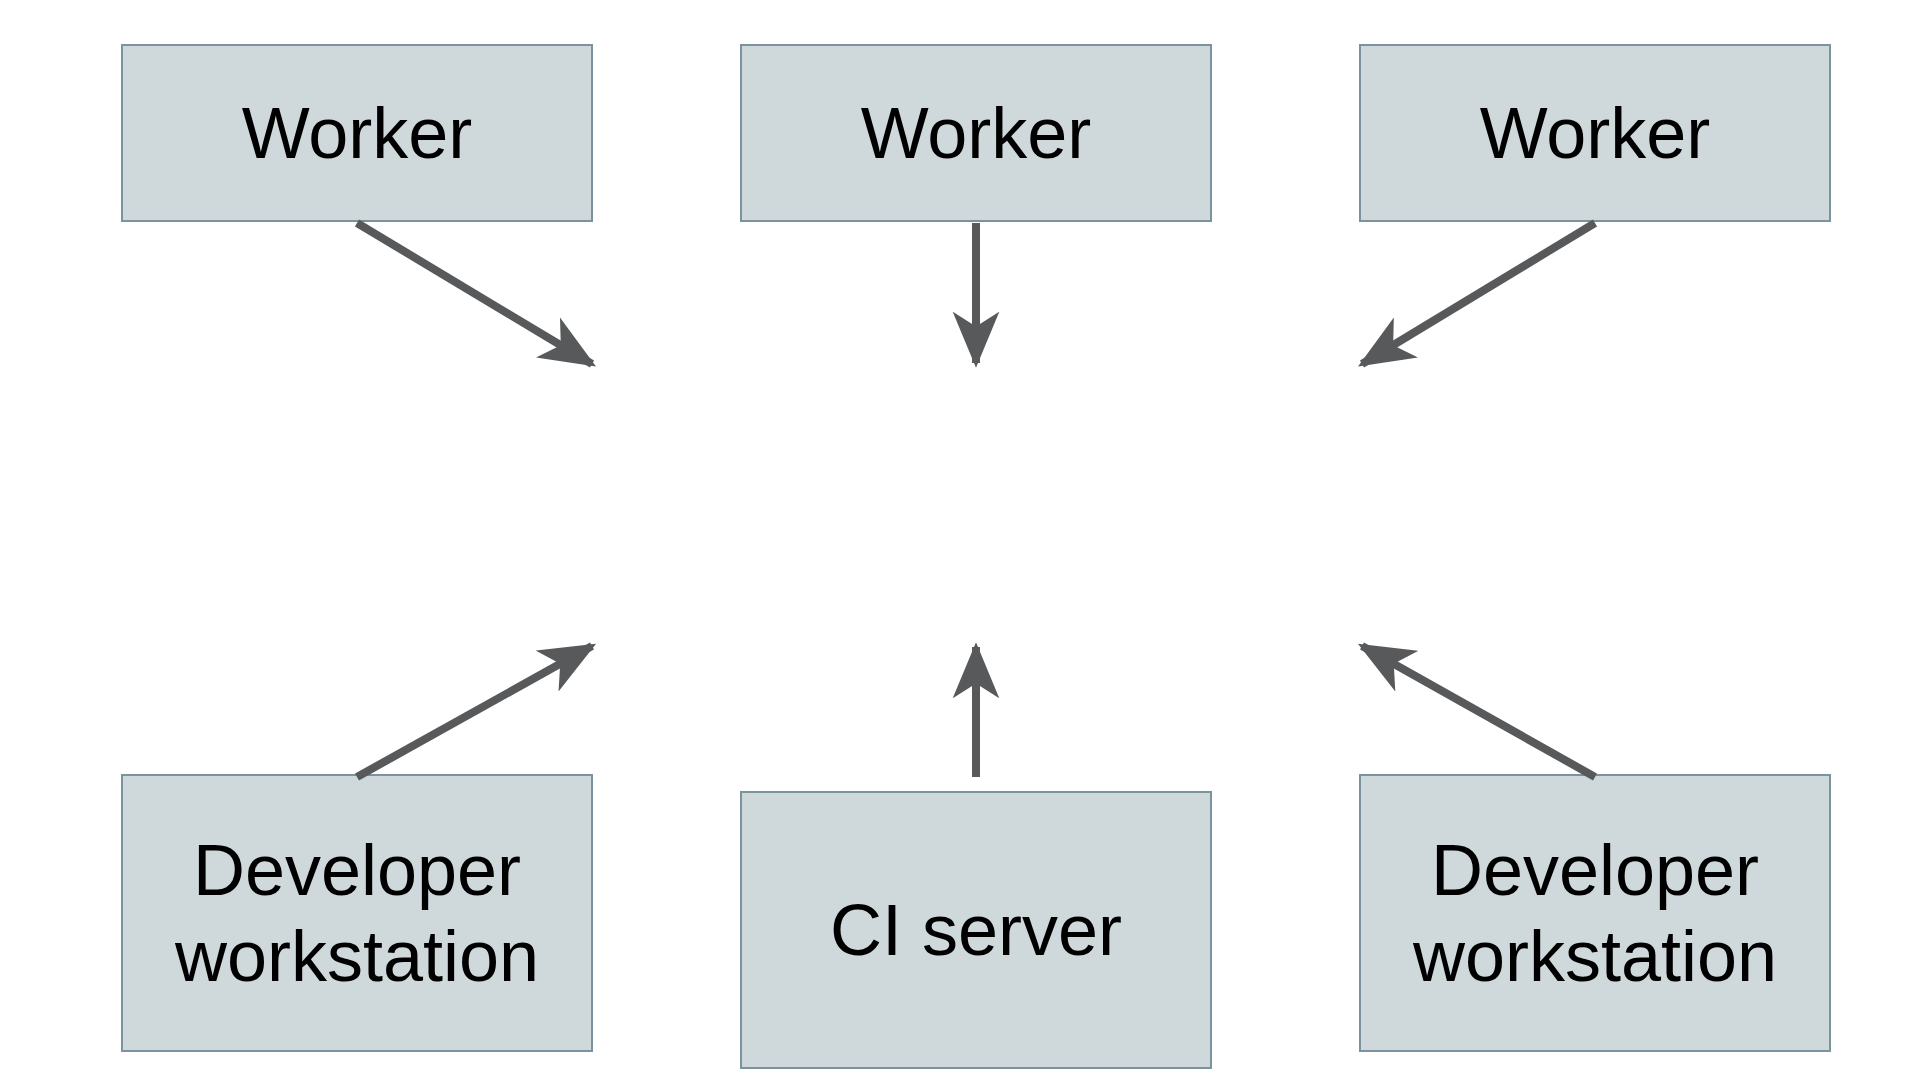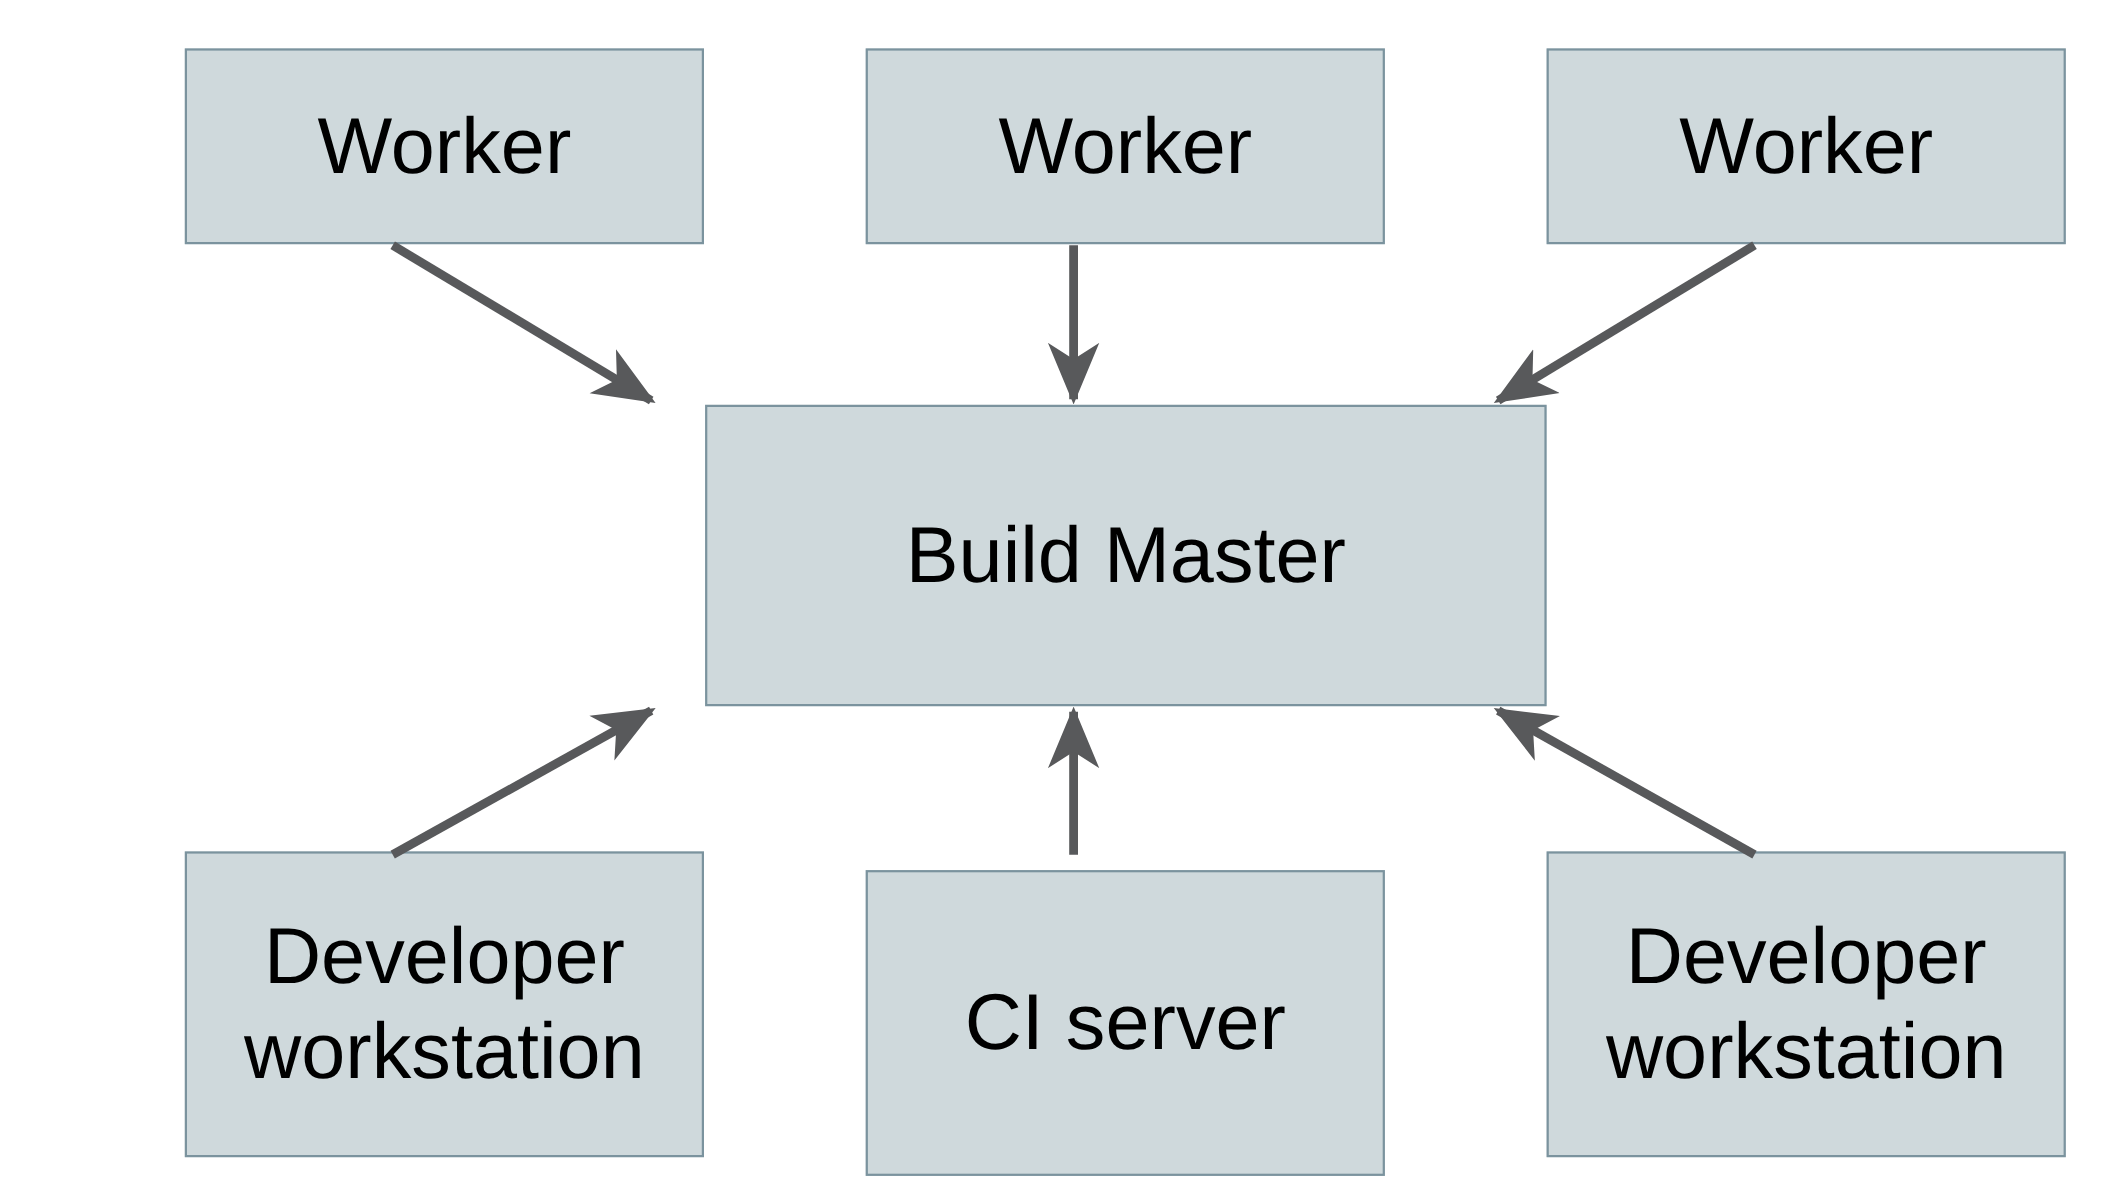--- a/index.html
+++ b/index.html
@@ -24,21 +24,20 @@
   }
   .node {
     position: absolute;
     box-sizing: border-box;
     background: var(--node-fill);
     border: 2px solid var(--node-border);
     display: flex;
     align-items: center;
     justify-content: center;
     text-align: center;
-    margin-left: 47px;
   }
   .node .label {
     display: block;
     font-size: 72px;
     line-height: 1.2;
     color: var(--text-color);
     letter-spacing: 0;
     padding: 0 14px;
   }
   
@@ -76,23 +75,20 @@
   </div>
 
   <div class="node n-worker-2">
     <span class="label">Worker</span>
   </div>
 
   <div class="node n-worker-3">
     <span class="label">Worker</span>
   </div>
 
-  <div class="node n-build-master">
-    <span class="label">Build Master</span>
-  </div>
 
   <div class="node n-dev-1">
     <span class="label">Developer workstation</span>
   </div>
 
   <div class="node n-ci">
     <span class="label">CI server</span>
   </div>
 
   <div class="node n-dev-2">

